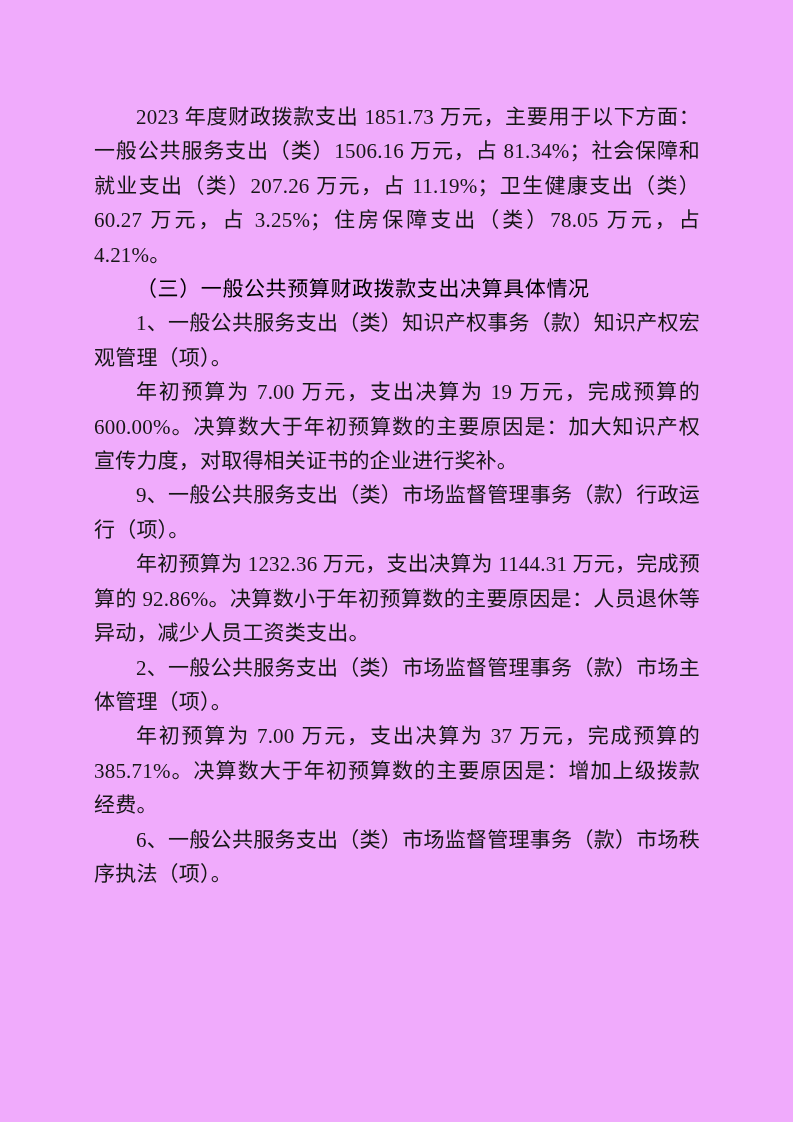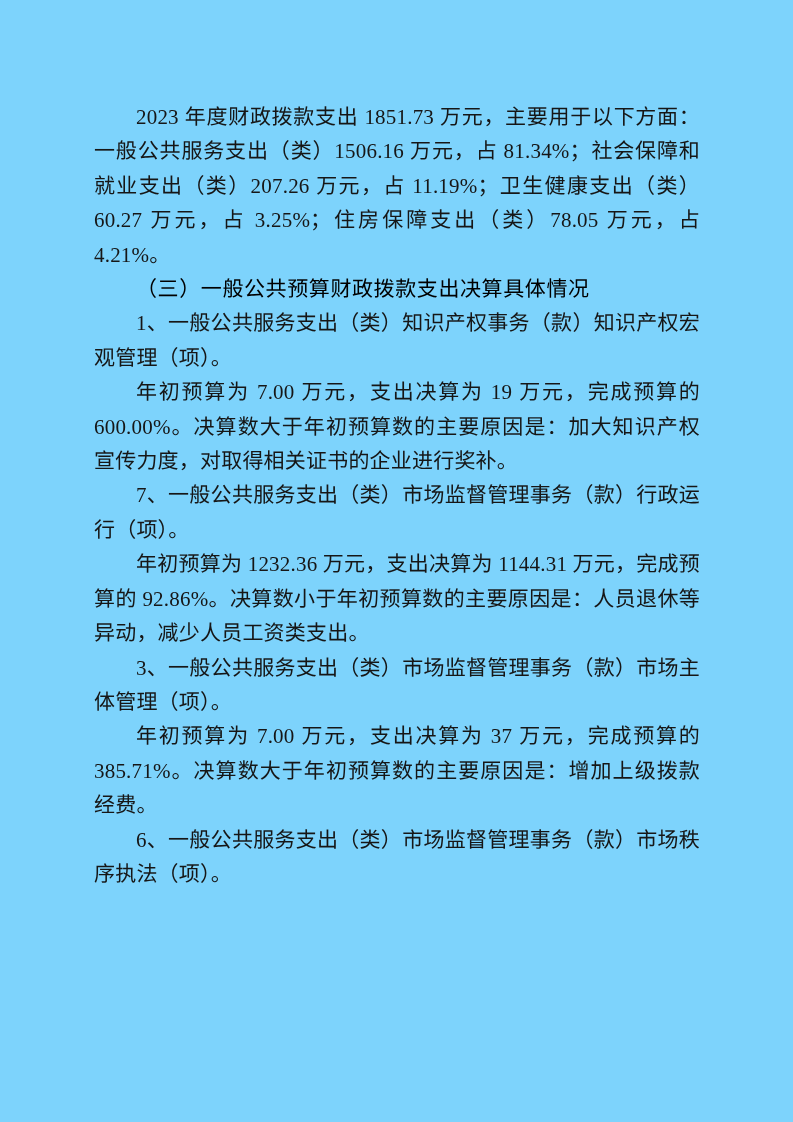--- a/index.html
+++ b/index.html
@@ -4,21 +4,21 @@
 <style>
   html, body {
     margin: 0;
     padding: 0;
     background: #ffffff;
   }
   .page {
     position: relative;
     width: 793px;
     height: 1122px;
-    background: #7dd3fc;
+    background: #f0abfc;
     overflow: hidden;
     color: #161616;
     font-family: "Liberation Serif", "DejaVu Serif", serif;
   }
   .content {
     position: absolute;
     left: 94px;
     top: 100px;
     width: 606px;
   }
@@ -40,19 +40,19 @@
 </style>
 </head>
 <body>
 
 <div class="page">
   <div class="content">
     <p class="para">2023 年度财政拨款支出 1851.73 万元，主要用于以下方面：一般公共服务支出（类）1506.16 万元，占 81.34%；社会保障和就业支出（类）207.26 万元，占 11.19%；卫生健康支出（类）60.27 万元，占 3.25%；住房保障支出（类）78.05 万元，占 4.21%。</p>
     <p class="para heading">（三）一般公共预算财政拨款支出决算具体情况</p>
     <p class="para">1、一般公共服务支出（类）知识产权事务（款）知识产权宏观管理（项）。</p>
     <p class="para">年初预算为 7.00 万元，支出决算为 19 万元，完成预算的 600.00%。决算数大于年初预算数的主要原因是：加大知识产权宣传力度，对取得相关证书的企业进行奖补。</p>
-    <p class="para">7、一般公共服务支出（类）市场监督管理事务（款）行政运行（项）。</p>
+    <p class="para">9、一般公共服务支出（类）市场监督管理事务（款）行政运行（项）。</p>
     <p class="para">年初预算为 1232.36 万元，支出决算为 1144.31 万元，完成预算的 92.86%。决算数小于年初预算数的主要原因是：人员退休等异动，减少人员工资类支出。</p>
-    <p class="para">3、一般公共服务支出（类）市场监督管理事务（款）市场主体管理（项）。</p>
+    <p class="para">2、一般公共服务支出（类）市场监督管理事务（款）市场主体管理（项）。</p>
     <p class="para">年初预算为 7.00 万元，支出决算为 37 万元，完成预算的 385.71%。决算数大于年初预算数的主要原因是：增加上级拨款经费。</p>
     <p class="para">6、一般公共服务支出（类）市场监督管理事务（款）市场秩序执法（项）。</p>
   </div>
 </div>
 
 </body></html>

